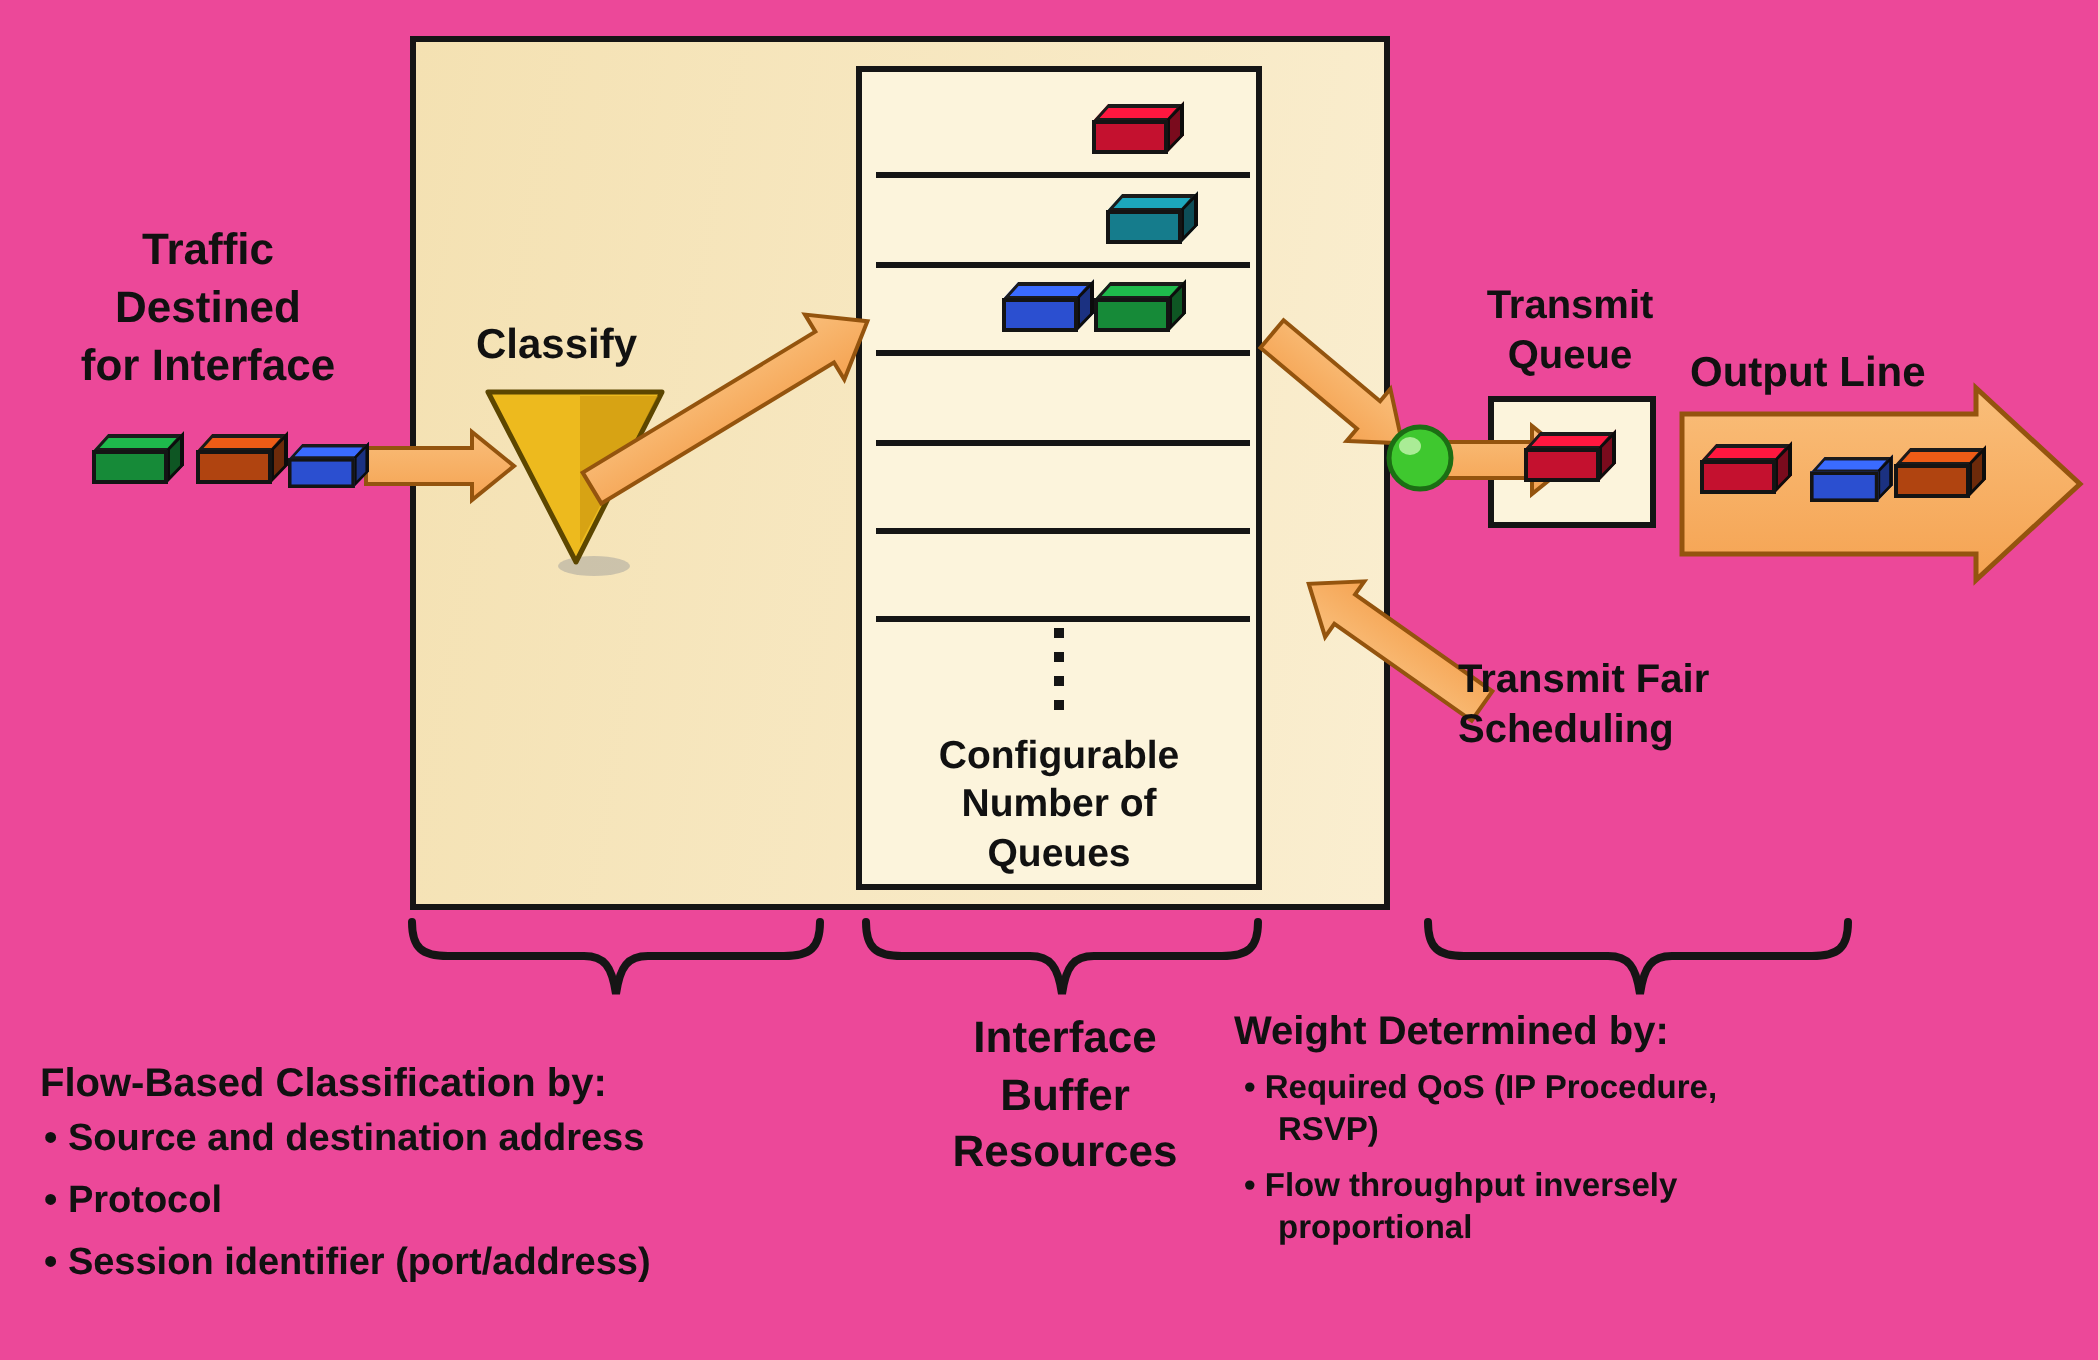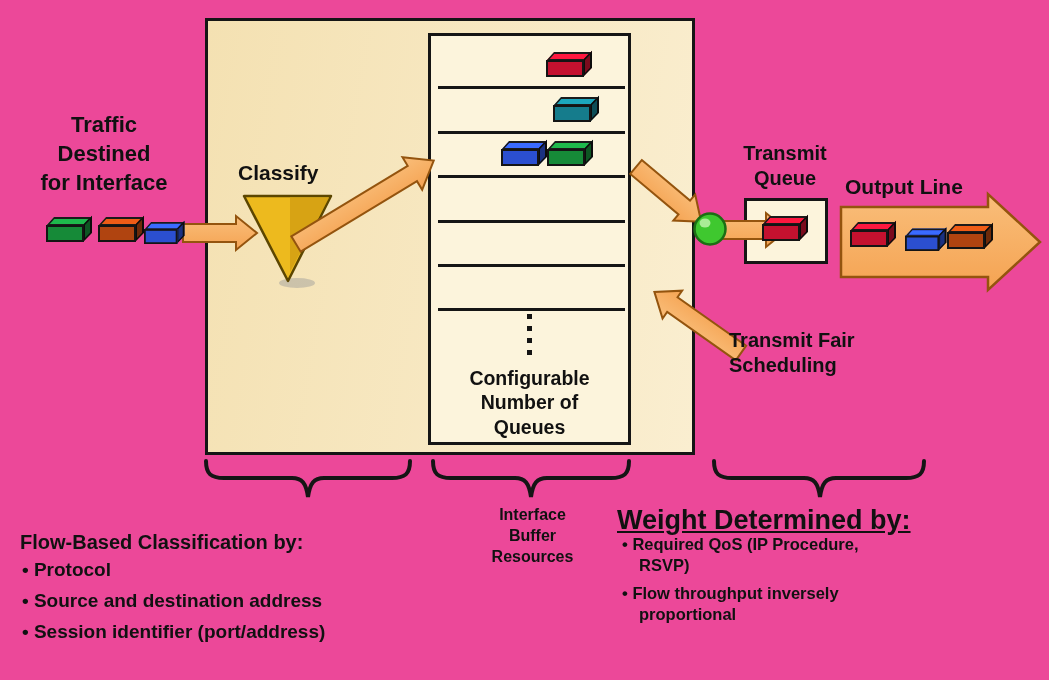--- a/index.html
+++ b/index.html
@@ -34,22 +34,22 @@
   .ctr { text-align:center; }
 
   .traffic-label  { left:8px;   top:110px; width:192px; font-size:22px; line-height:1.32; }
   .classify-label { left:238px; top:161px; font-size:21px; }
   .queues-label   { left:430px; top:366px; width:199px; font-size:19.5px; line-height:1.25; }
   .transmit-label { left:724px; top:141px; width:122px; font-size:20px; line-height:1.25; }
   .output-label   { left:845px; top:175px; font-size:21px; }
   .wfs-label      { left:729px; top:328px; font-size:20px; line-height:1.25; }
 
   .flow-heading   { left:20px;  top:531px; font-size:20px; }
-  .buffer-label   { left:455px; top:505px; width:155px; font-size:16px; line-height:1.3; }
-  .weight-heading { left:617px; top:505px; font-size:27px;text-decoration:underline; }
+  .buffer-label   { left:455px; top:505px; width:155px; font-size:22px; line-height:1.3; }
+  .weight-heading { left:617px; top:505px; font-size:20px; }
 
   .blist { position:absolute; z-index:4; list-style:none; }
   .blist li { font-weight:bold; padding-left:17px; text-indent:-17px; }
   .blist li::before { content:"•\00a0"; }
   .flow-list   { left:22px;  top:559px; font-size:19px; }
   .flow-list li { margin-bottom:9px; }
   .weight-list { left:622px; top:534px; width:280px; font-size:16.5px; line-height:1.3; }
   .weight-list li { margin-bottom:6px; }
 </style>
 </head>
@@ -182,22 +182,22 @@
 Number of
 Queues</div>
   <div class="txt ml ctr transmit-label">Transmit
 Queue</div>
   <div class="txt output-label">Output Line</div>
   <div class="txt ml wfs-label">Transmit Fair
 Scheduling</div>
 
   <div class="txt flow-heading">Flow-Based Classification by:</div>
   <ul class="blist flow-list">
+    <li>Source and destination address</li>
     <li>Protocol</li>
-    <li>Source and destination address</li>
     <li>Session identifier (port/address)</li>
   </ul>
 
   <div class="txt ml ctr buffer-label">Interface
 Buffer
 Resources</div>
 
   <div class="txt weight-heading">Weight Determined by:</div>
   <ul class="blist weight-list">
     <li>Required QoS (IP Procedure, RSVP)</li>

